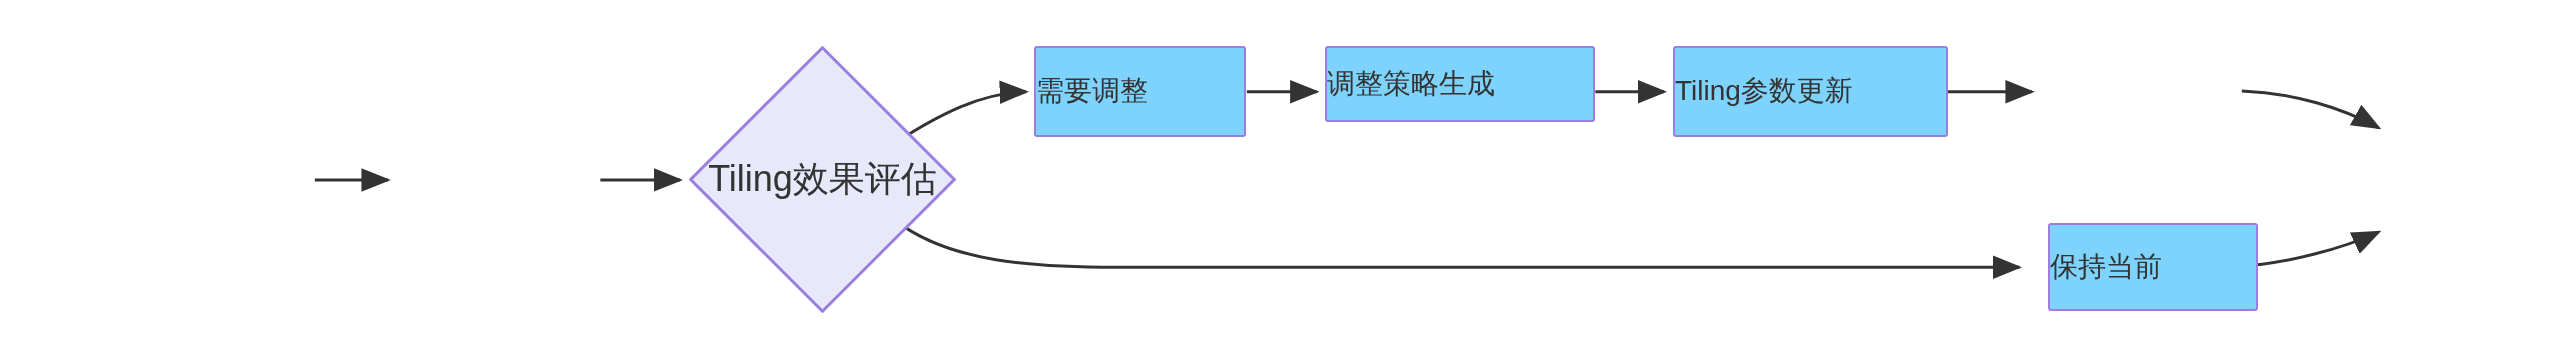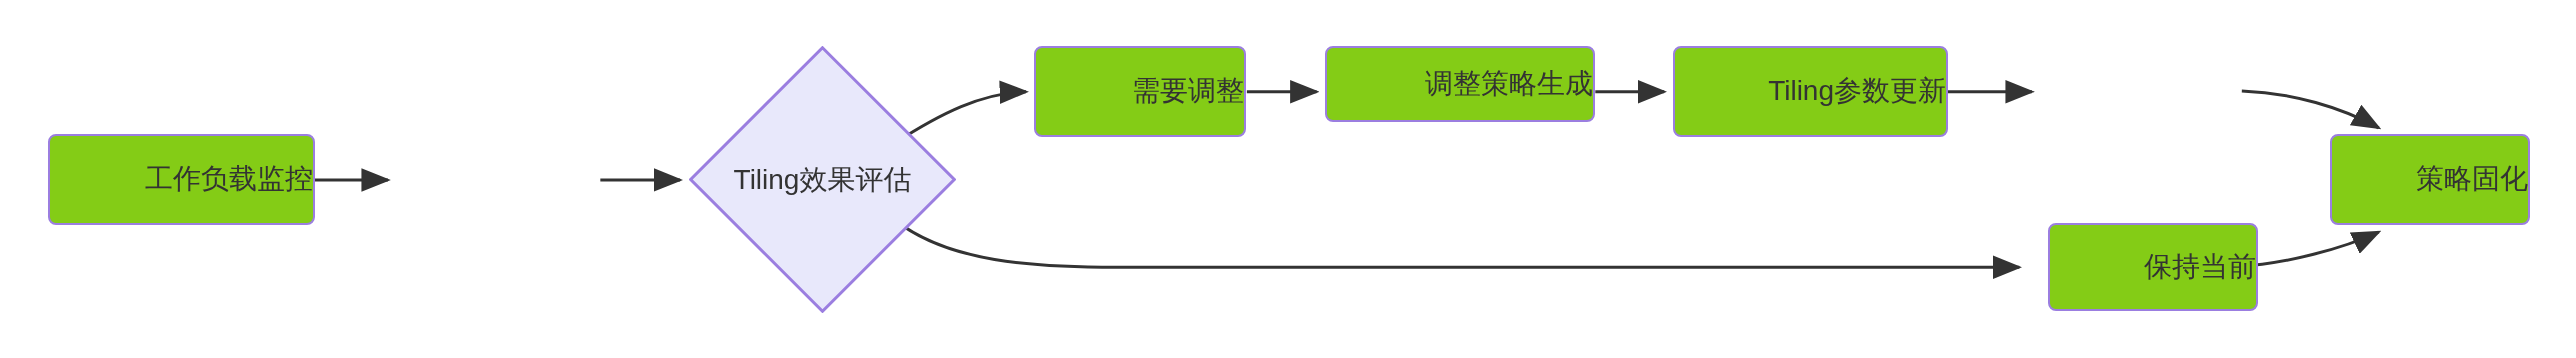--- a/index.html
+++ b/index.html
@@ -22,26 +22,26 @@
     position: absolute;
     left: 0;
     top: 0;
     width: 2576px;
     height: 359px;
     pointer-events: none;
   }
   .node {
     position: absolute;
     box-sizing: border-box;
-    background: #84cc16;
+    background: #7dd3fc;
     border: 2.5px solid #9b7ee0;
-    border-radius: 8px;
+    border-radius: 3px;
     display: flex;
     align-items: center;
-    justify-content: flex-end;
+    justify-content: flex-start;
   }
   .node-label {
     color: #333333;
     font-size: 28px;
     line-height: 1.1;
     white-space: nowrap;
     font-family: "Liberation Sans", "DejaVu Sans", sans-serif;
   }
   .decision {
     position: absolute;
@@ -57,21 +57,21 @@
   .decision .decision-label {
     position: absolute;
     left: 0;
     top: 0;
     width: 100%;
     height: 100%;
     display: flex;
     align-items: center;
     justify-content: center;
     color: #333333;
-    font-size: 28px;
+    font-size: 36px;
     white-space: nowrap;
     font-family: "Liberation Sans", "DejaVu Sans", sans-serif;
   }
 </style>
 </head>
 <body>
 
 <div id="canvas">
 
   <svg id="edges" viewBox="0 0 3068 427" width="2576" height="359" xmlns="http://www.w3.org/2000/svg">
@@ -93,23 +93,20 @@
 
     <path d="M 2320,109 L 2420,109" fill="none" stroke="#333333" stroke-width="3.5" marker-end="url(#arrowhead)"></path>
 
     <path d="M 2670,108 C 2730,110 2790,128 2833,152" fill="none" stroke="#333333" stroke-width="3.5" marker-end="url(#arrowhead)"></path>
 
     <path d="M 1066,262 C 1130,312 1230,318 1330,318 L 2405,318" fill="none" stroke="#333333" stroke-width="3.5" marker-end="url(#arrowhead)"></path>
 
     <path d="M 2665,317 C 2722,314 2790,296 2833,276" fill="none" stroke="#333333" stroke-width="3.5" marker-end="url(#arrowhead)"></path>
   </svg>
 
-  <div class="node" style="left:48px; top:134px; width:267px; height:91px;">
-    <span class="node-label">工作负载监控</span>
-  </div>
 
 
   <div class="decision" style="left:689px; top:46px; width:267px; height:267px;">
     <svg class="diamond-shape" viewBox="0 0 318 318" xmlns="http://www.w3.org/2000/svg">
       <polygon points="159,2 316,159 159,316 2,159" fill="#e8e8fb" stroke="#9b7ee0" stroke-width="3.5"></polygon>
     </svg>
     <span class="decision-label">Tiling效果评估</span>
   </div>
 
   <div class="node" style="left:1034px; top:46px; width:212px; height:91px;">
@@ -122,18 +119,15 @@
 
   <div class="node" style="left:1673px; top:46px; width:275px; height:91px;">
     <span class="node-label">Tiling参数更新</span>
   </div>
 
 
   <div class="node" style="left:2028px; top:223px; width:210px; height:88px;margin-left:20px;">
     <span class="node-label">保持当前</span>
   </div>
 
-  <div class="node" style="left:2330px; top:134px; width:200px; height:91px;">
-    <span class="node-label">策略固化</span>
-  </div>
 
 </div>
 
 
 </body></html>

